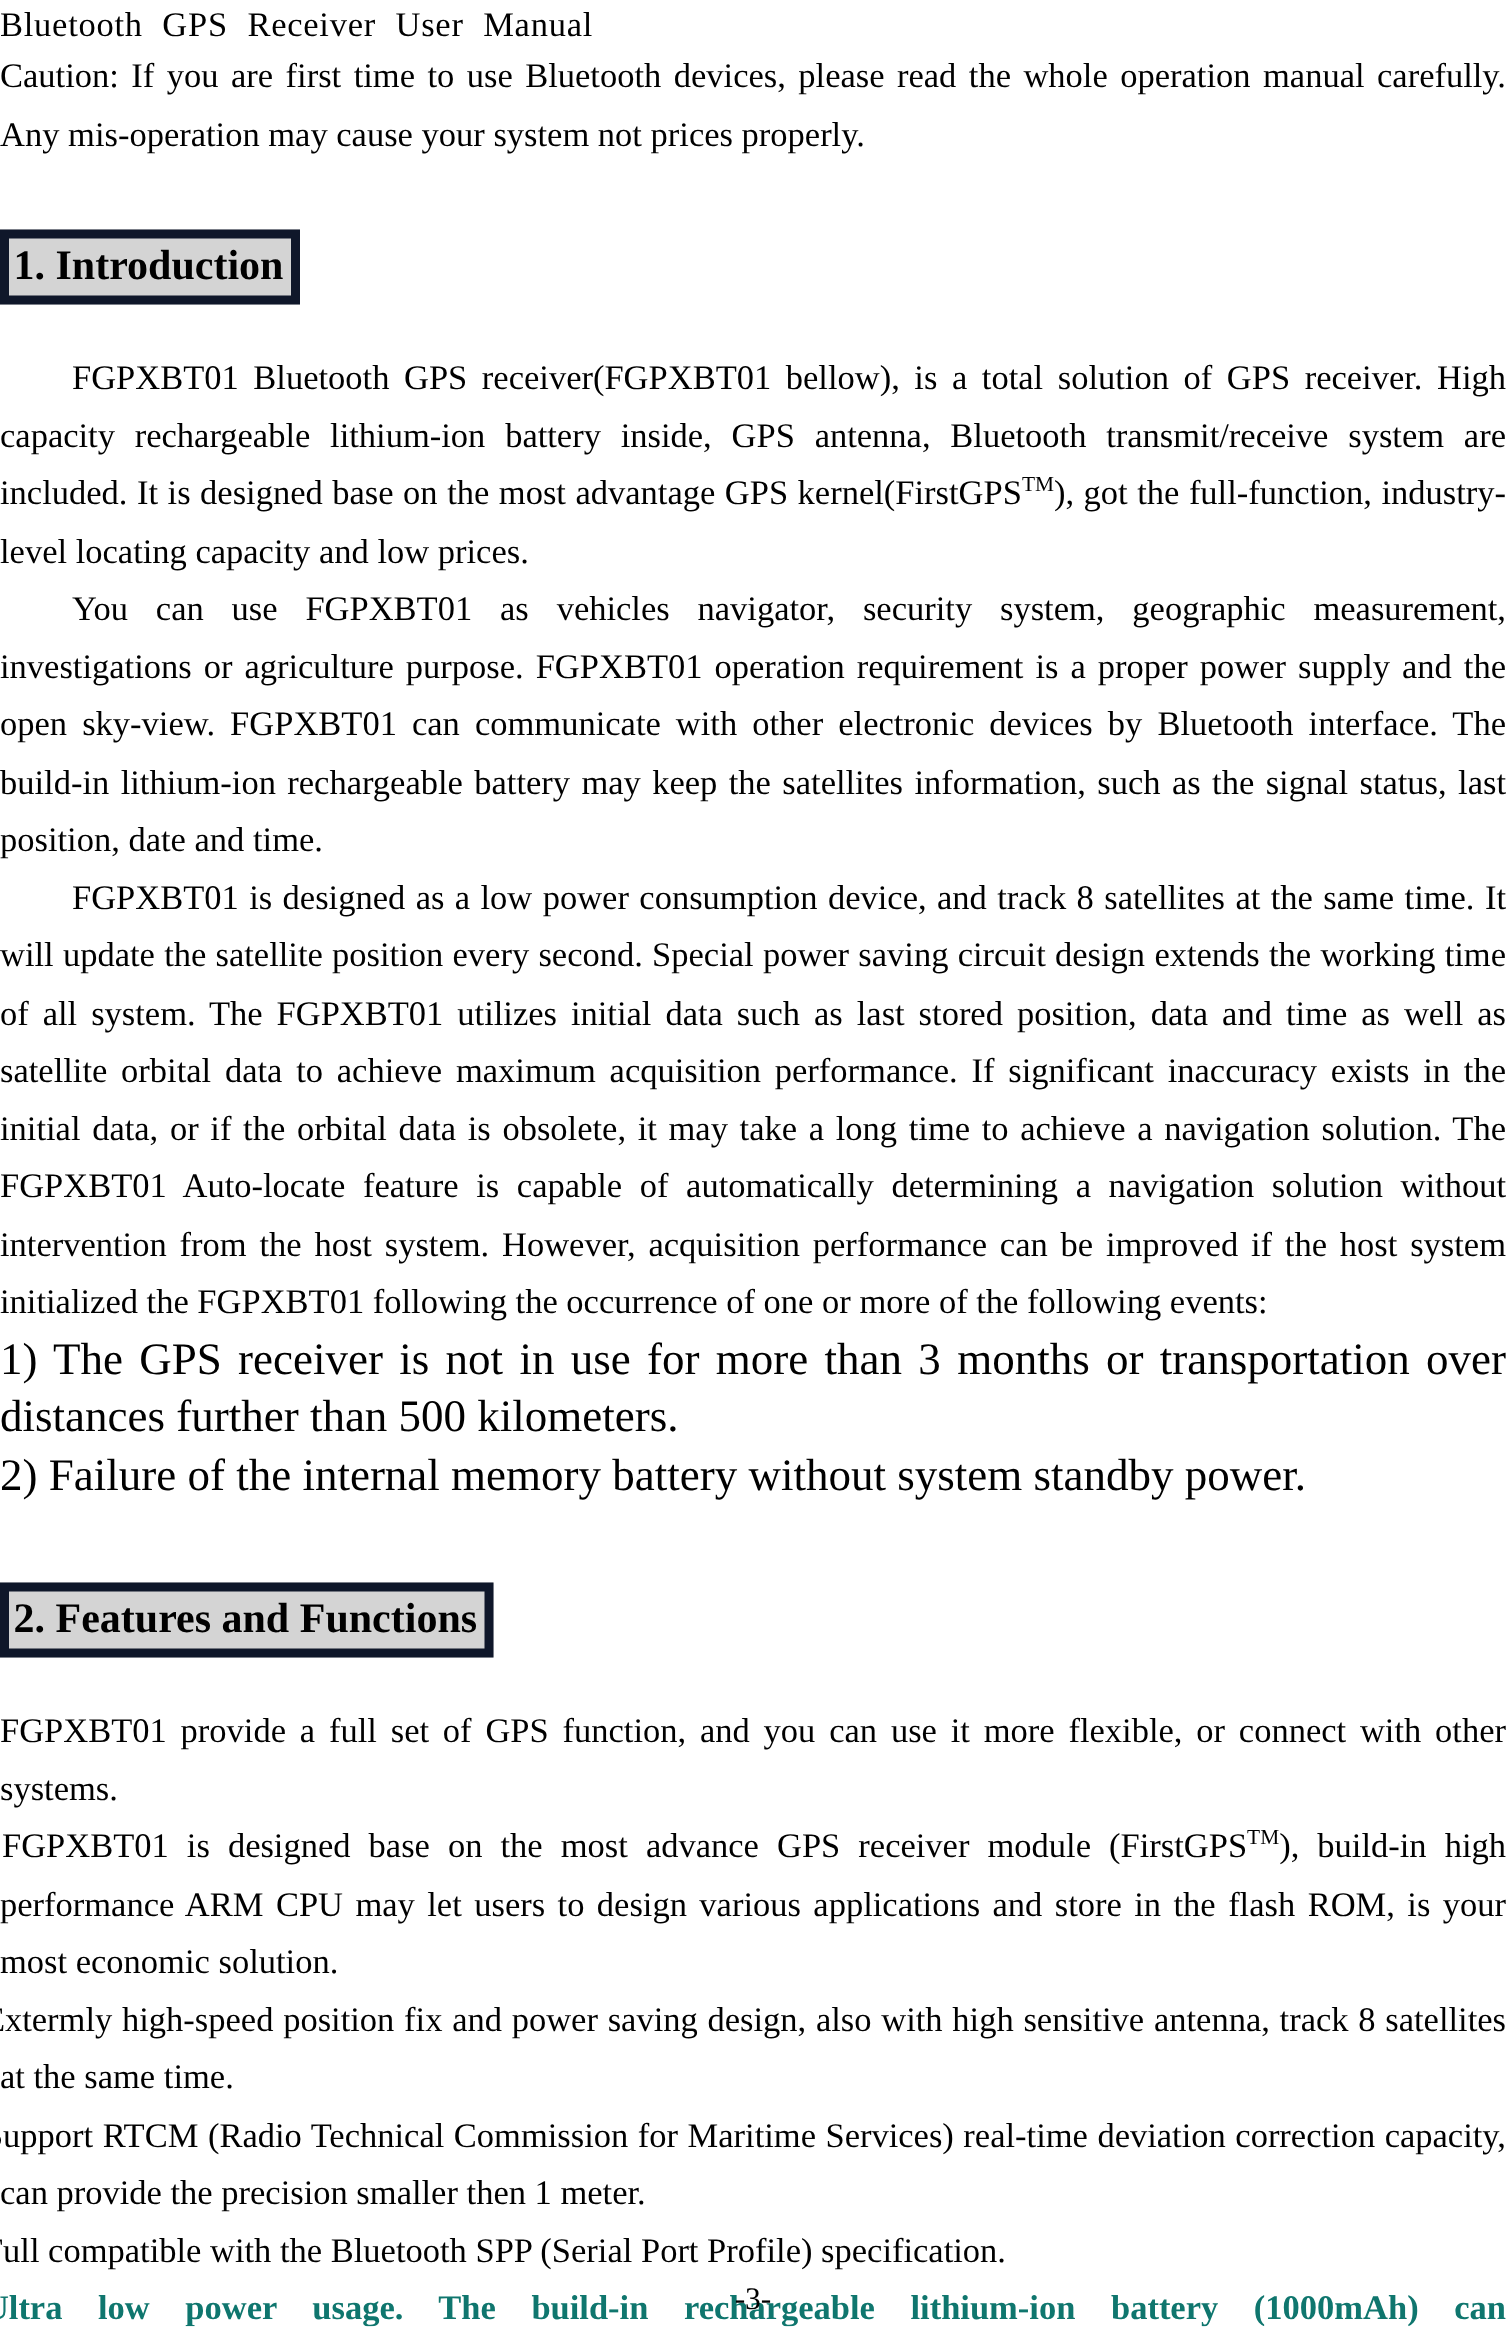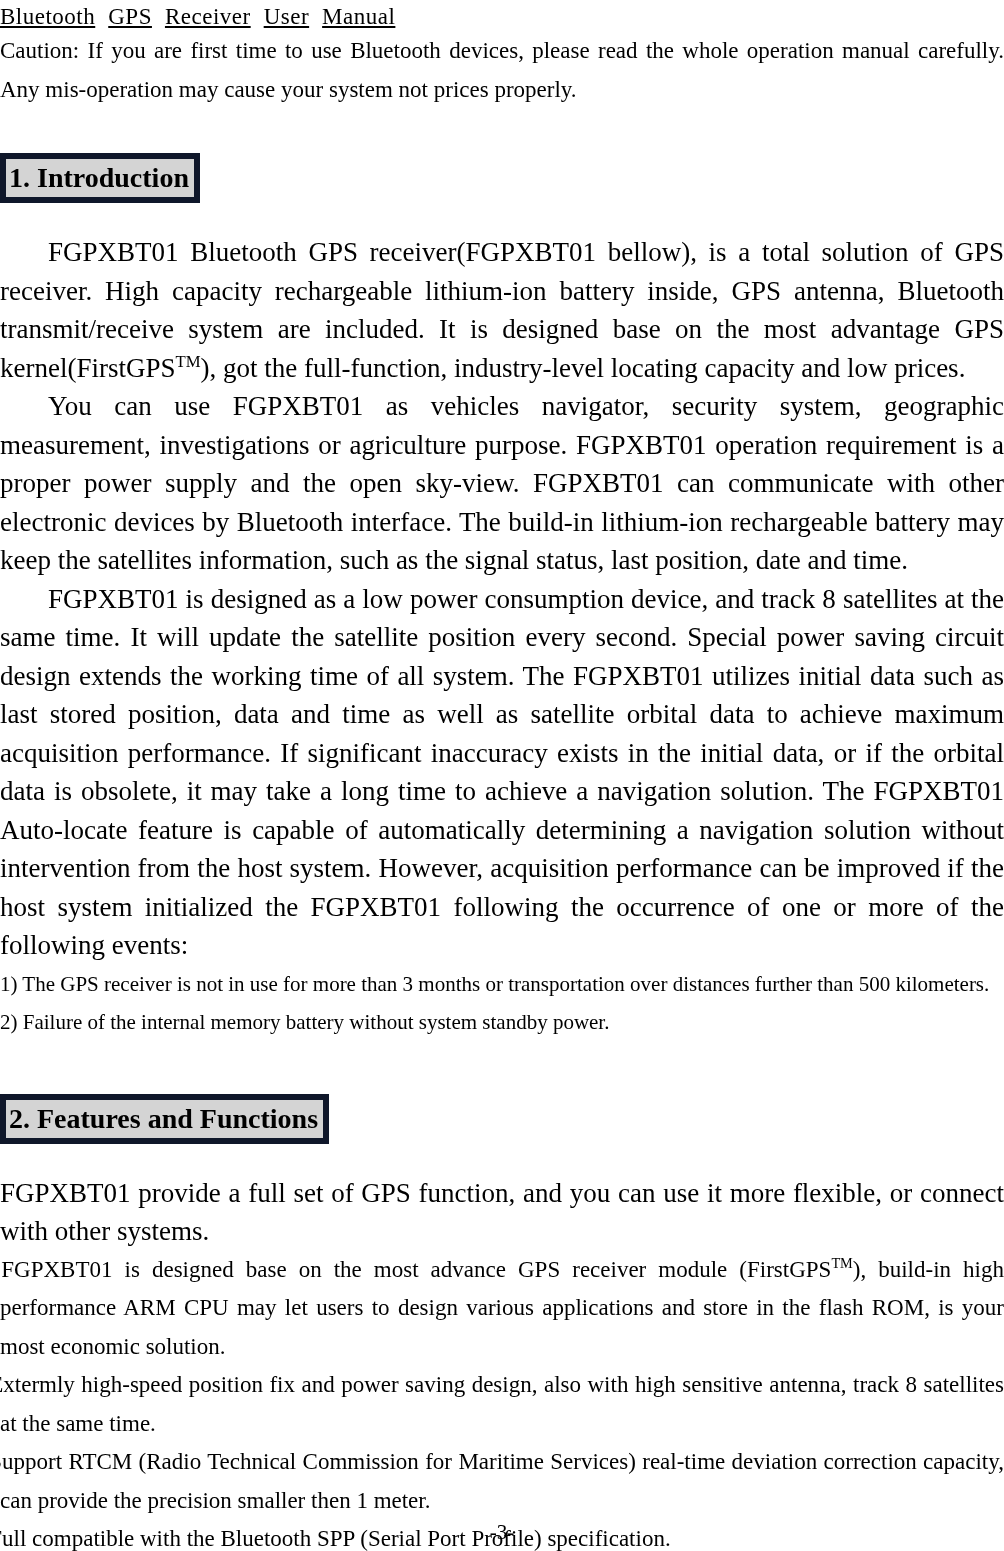--- a/index.html
+++ b/index.html
@@ -31,34 +31,33 @@
   
   .running-header {
     font-size: 23px;
     line-height: 30px;
     text-align: justify;
     text-align-last: justify;
     width: 940px;
     margin: 0;
     padding-top: 2px;
     white-space: normal;
-    text-decoration: underline;
   }
   .running-header .hdr-inner {
     display: block;
     text-align: right;
   }
   .hdr-spaced {
     letter-spacing: 0.5px;
   }
   .hdr-word + .hdr-word { margin-left: 13px; }
 
   
   p.body {
-    font-size: 27px;
+    font-size: 23px;
     line-height: 38.5px;
     margin: 0;
     text-align: justify;
     text-justify: inter-word;
     hyphens: none;
   }
   p.body.indent-first {
     text-indent: 48px;
   }
   p.caution {
@@ -111,21 +110,21 @@
   ol.feature-list > li.red {
     color: #0f766e;
     font-weight: bold;
   }
   ol.simple-list {
     list-style: none;
     margin: 0;
     padding: 0;
   }
   ol.simple-list > li {
-    font-size: 21px;
+    font-size: 30px;
     line-height: 38.5px;
     text-align: justify;
     text-justify: inter-word;
     margin: 0;
   }
 
   sup.tm {
     font-size: 0.62em;
     vertical-align: super;
     line-height: 0;

